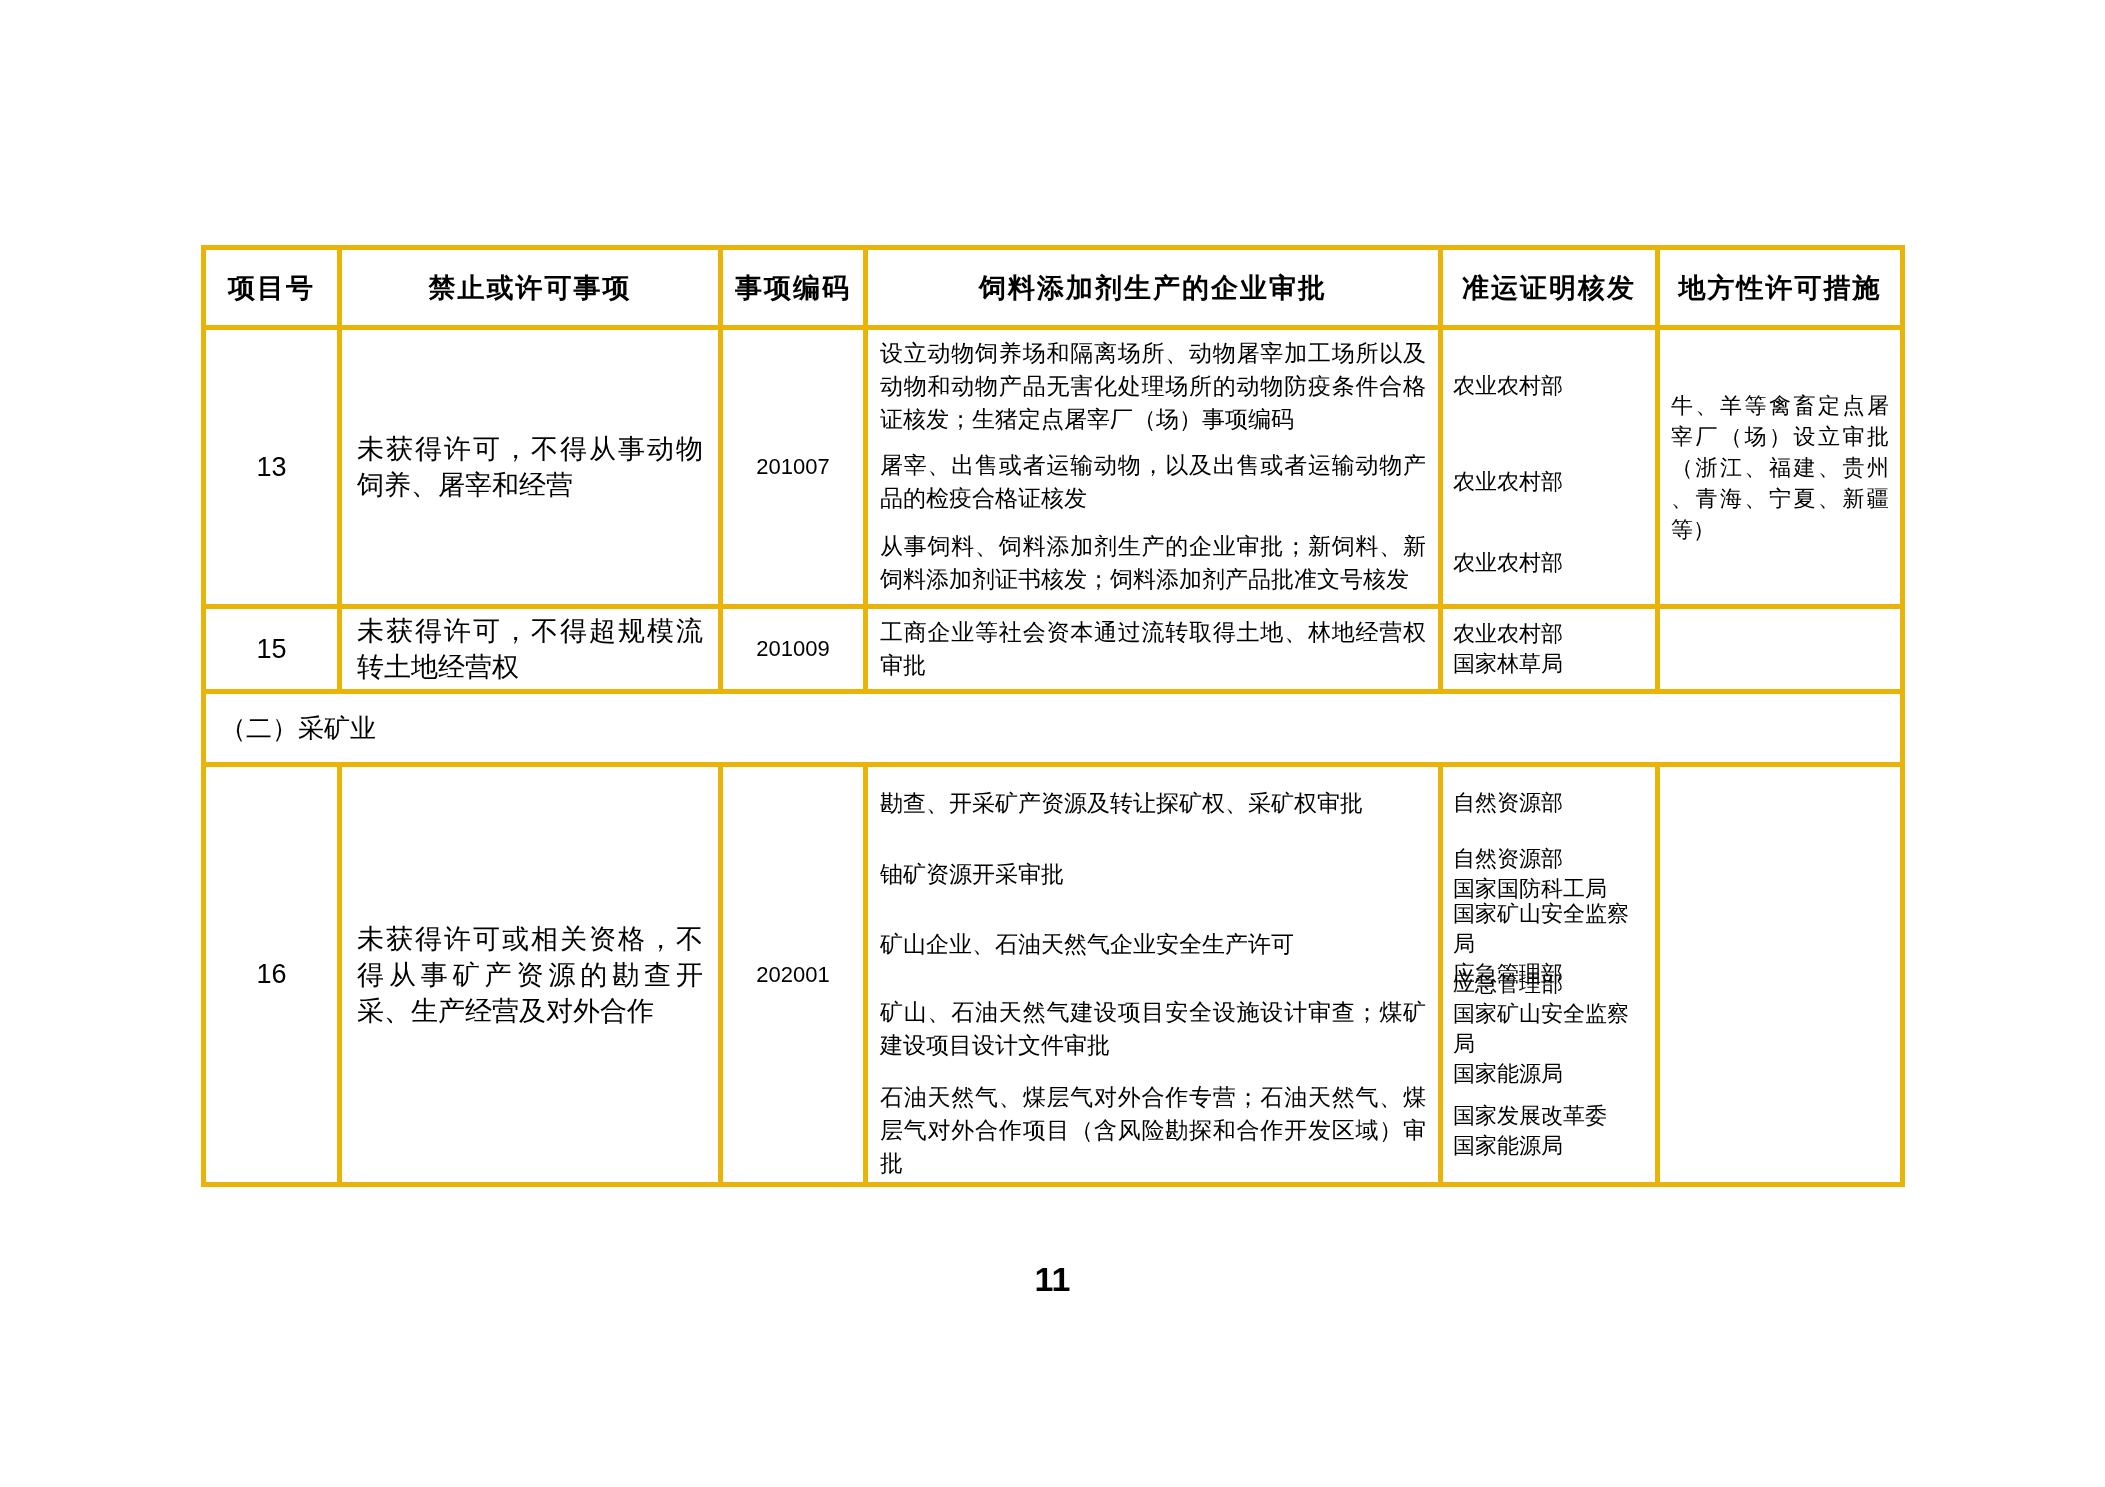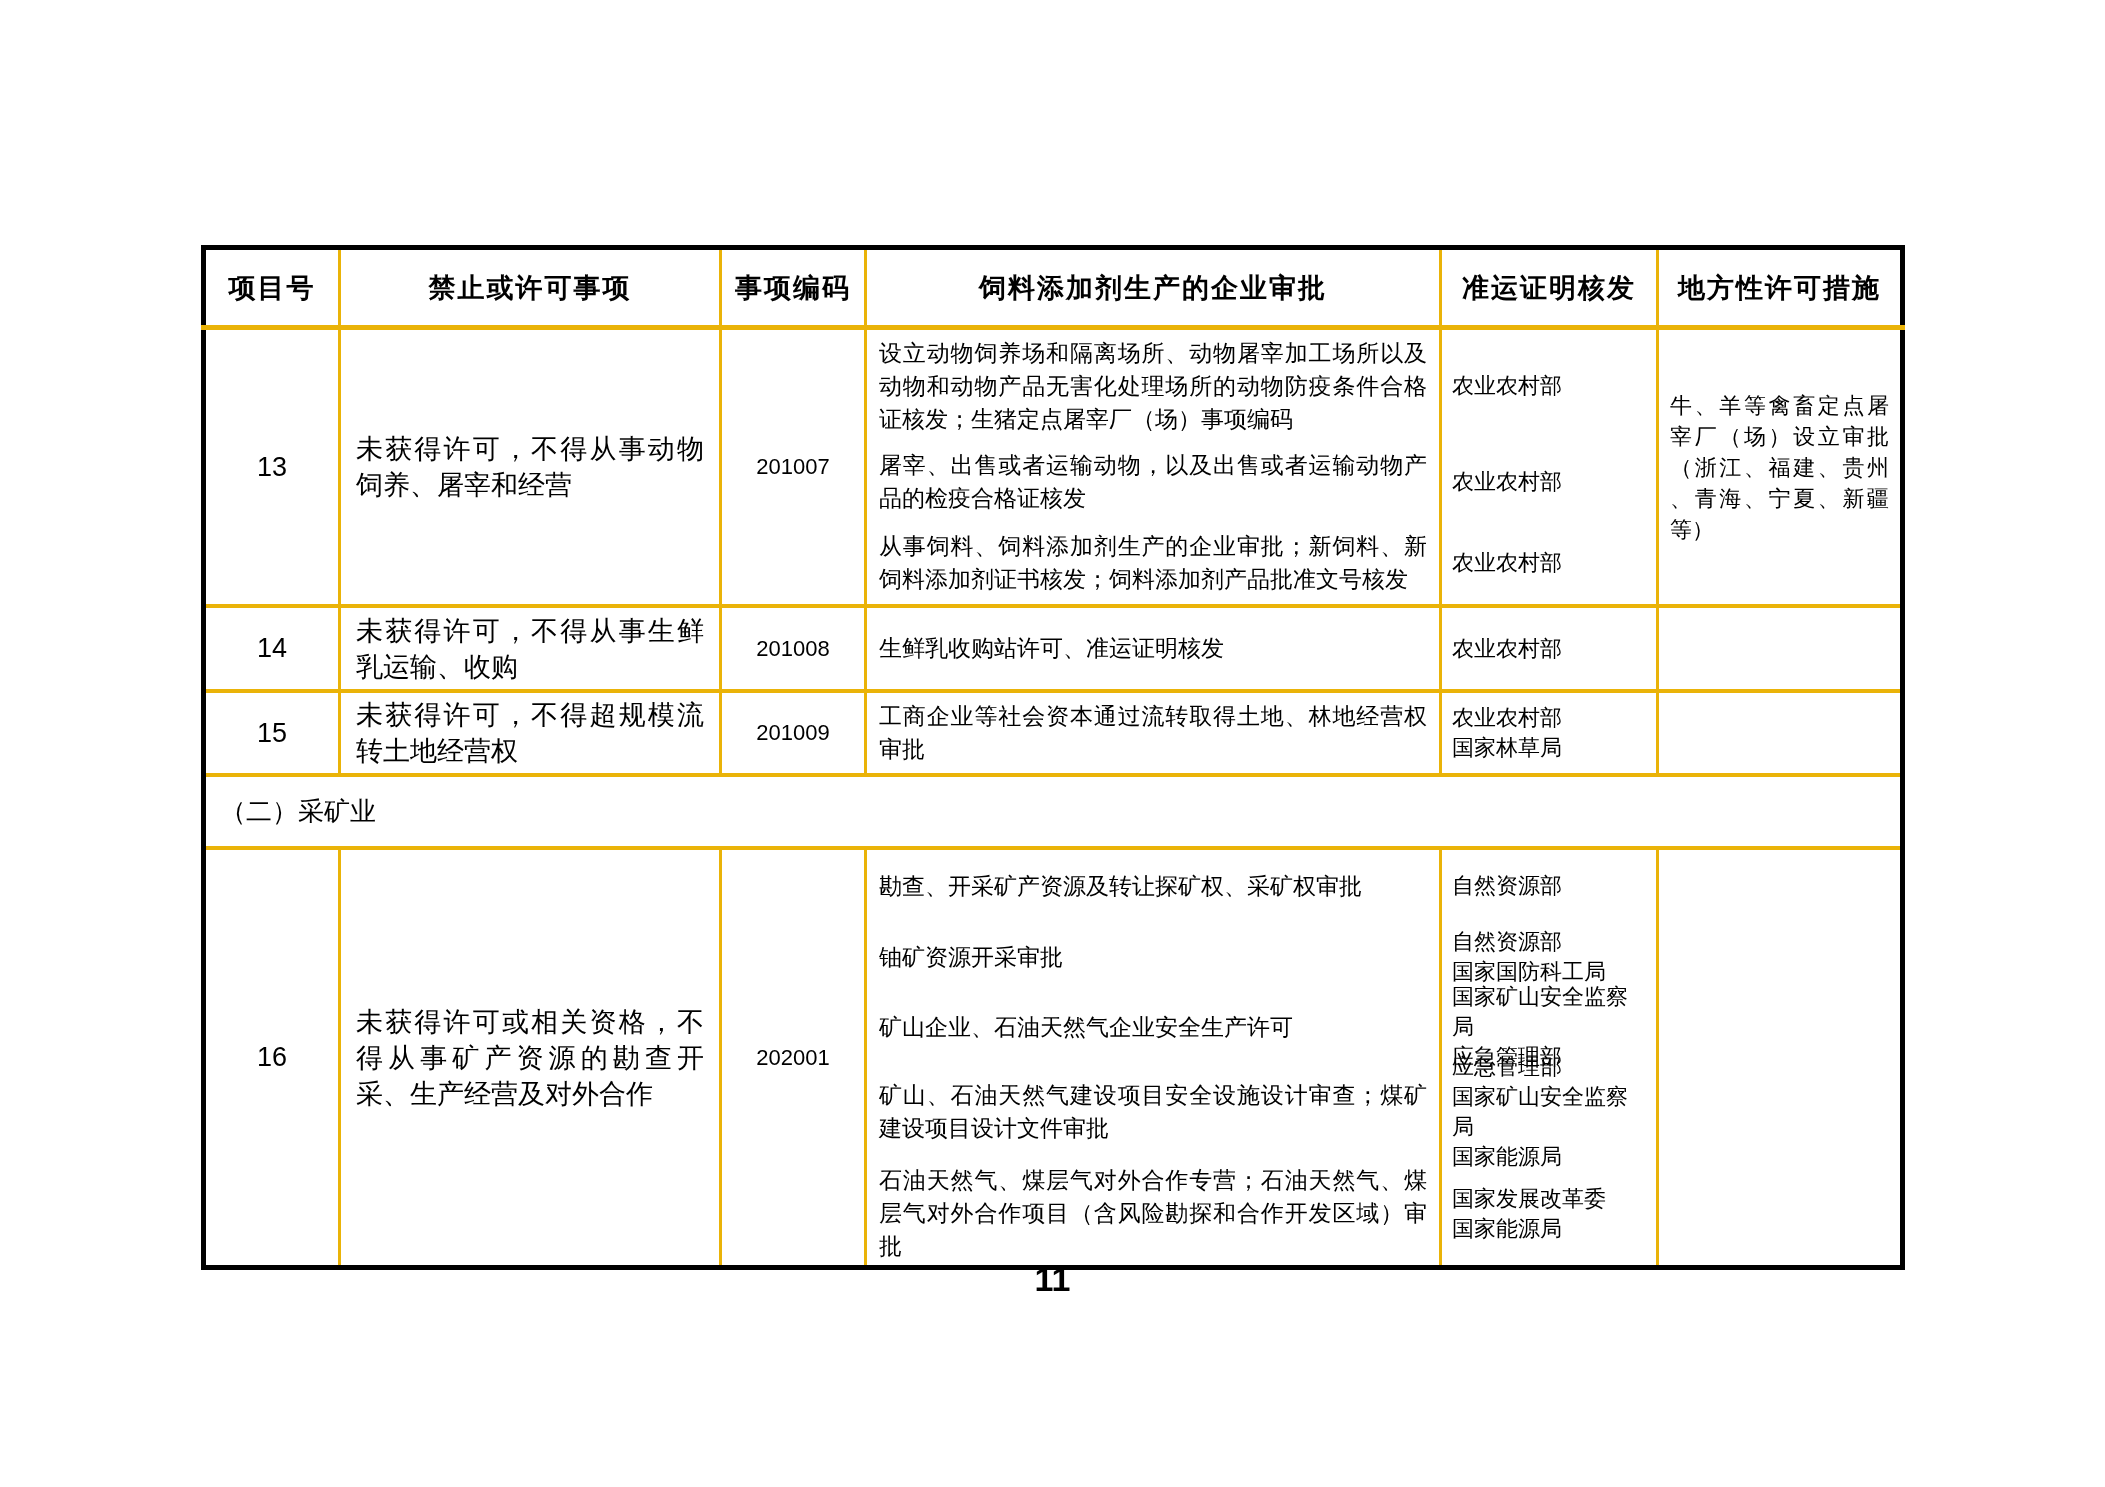--- a/index.html
+++ b/index.html
@@ -7,21 +7,21 @@
   body {
     width:2105px; height:1487px; position:relative;
     font-family:"Liberation Serif","DejaVu Serif",serif;
     color:#000;
   }
   table.doc {
     position:absolute; left:201px; top:245px; width:1699px;
     border-collapse:collapse; table-layout:fixed;
   }
   .doc td, .doc th {
-    border:3px solid #eab308;
+    border:5px solid #eab308;
     vertical-align:middle;
     overflow:hidden;
   }
   .doc { border:5px solid #000; }
   .doc tr.hdr th { border-bottom-width:5px; }
   .doc tbody td { border-top-width:4px; }
   .doc th {
     height:80px; font-weight:bold; font-size:27px; letter-spacing:2px;
     text-align:center; background:#fff;
   }
@@ -124,28 +124,20 @@
           </div>
         <div class="grp g2">
             <div class="dept">农业农村部</div>
           </div>
         <div class="grp g3">
             <div class="dept">农业农村部</div>
           </div>
       </td>
       <td class="local">牛、羊等禽畜定点屠宰厂（场）设立审批（浙江、福建、贵州、青海、宁夏、新疆等）</td>
     </tr>
-    <tr class="r14">
-      <td class="num">14</td>
-      <td class="item">未获得许可，不得从事生鲜乳运输、收购</td>
-      <td class="code">201008</td>
-      <td class="single-measure">生鲜乳收购站许可、准运证明核发</td>
-      <td class="single-dept">农业农村部</td>
-      <td class="local"></td>
-    </tr>
     <tr class="r15">
       <td class="num">15</td>
       <td class="item">未获得许可，不得超规模流转土地经营权</td>
       <td class="code">201009</td>
       <td class="single-measure">工商企业等社会资本通过流转取得土地、林地经营权审批</td>
       <td class="single-dept">农业农村部
 国家林草局</td>
       <td class="local"></td>
     </tr>
     <tr class="sec">

